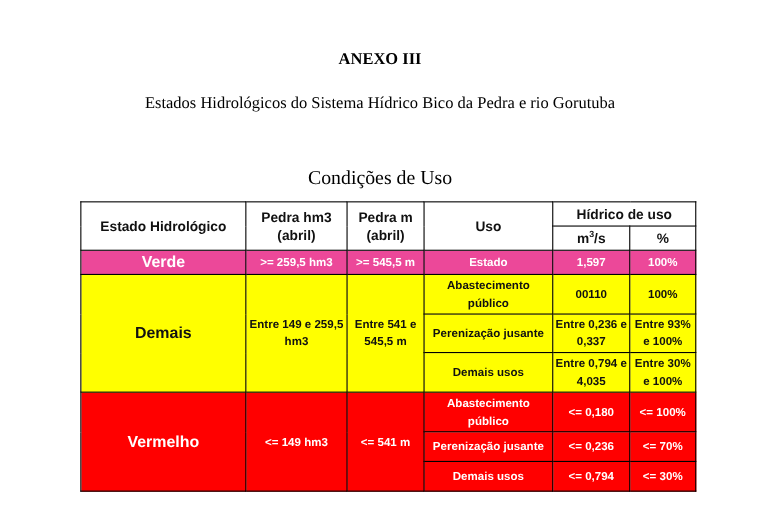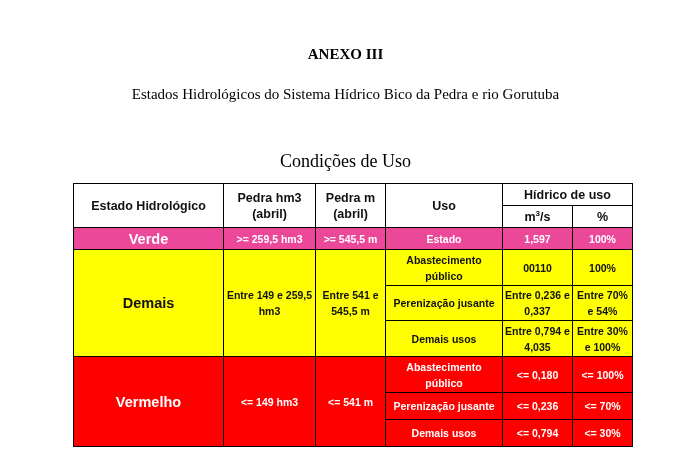--- a/index.html
+++ b/index.html
@@ -60,21 +60,21 @@
     <td rowspan="3" class="state">Demais</td>
     <td rowspan="3">Entre 149 e 259,5 hm3</td>
     <td rowspan="3">Entre 541 e 545,5 m</td>
     <td>Abastecimento público</td>
     <td>00110</td>
     <td>100%</td>
   </tr>
   <tr class="yellow" style="height:35px">
     <td>Perenização jusante</td>
     <td>Entre 0,236 e 0,337</td>
-    <td>Entre 70% e 54%</td>
+    <td>Entre 93% e 100%</td>
   </tr>
   <tr class="yellow" style="height:36px">
     <td>Demais usos</td>
     <td>Entre 0,794 e 4,035</td>
     <td>Entre 30% e 100%</td>
   </tr>
 
   <tr class="red" style="height:36px">
     <td rowspan="3" class="state">Vermelho</td>
     <td rowspan="3">&lt;= 149 hm3</td>

